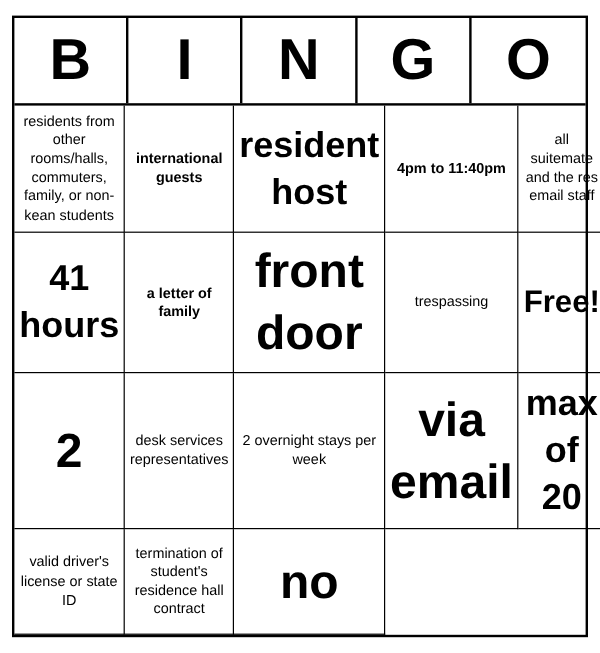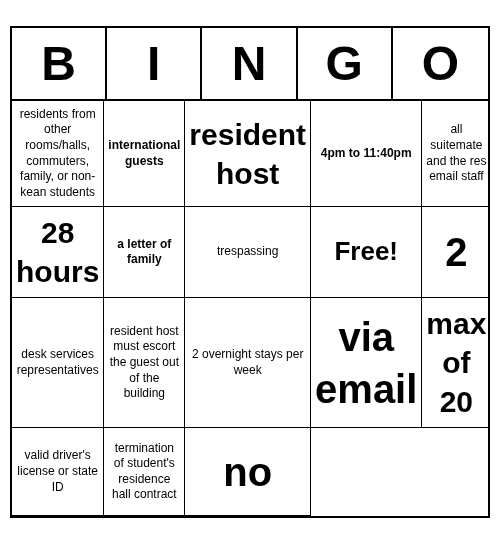--- a/index.html
+++ b/index.html
@@ -98,39 +98,39 @@
       <div class="bingo-cell">
         <span class="cell-text xlarge">resident host</span>
       </div>
       <div class="bingo-cell">
         <span class="cell-text medium">4pm to 11:40pm</span>
       </div>
       <div class="bingo-cell">
         <span class="cell-text">all suitemate and the res email staff</span>
       </div>
       <div class="bingo-cell">
-        <span class="cell-text xlarge">28 hours</span>
+        <span class="cell-text xlarge">41 hours</span>
       </div>
       <div class="bingo-cell">
         <span class="cell-text medium">a letter of family</span>
+      </div>
+      <div class="bingo-cell">
+        <span class="cell-text xxlarge">front door</span>
       </div>
       <div class="bingo-cell">
         <span class="cell-text">trespassing</span>
       </div>
       <div class="bingo-cell">
         <span class="cell-text free-cell">Free!</span>
       </div>
       <div class="bingo-cell">
         <span class="cell-text xxlarge">2</span>
       </div>
       <div class="bingo-cell">
         <span class="cell-text">desk services representatives</span>
-      </div>
-      <div class="bingo-cell">
-        <span class="cell-text">resident host must escort the guest out of the building</span>
       </div>
       <div class="bingo-cell">
         <span class="cell-text">2 overnight stays per week</span>
       </div>
       <div class="bingo-cell">
         <span class="cell-text xxlarge">via email</span>
       </div>
       <div class="bingo-cell">
         <span class="cell-text xlarge">max of 20</span>
       </div>

